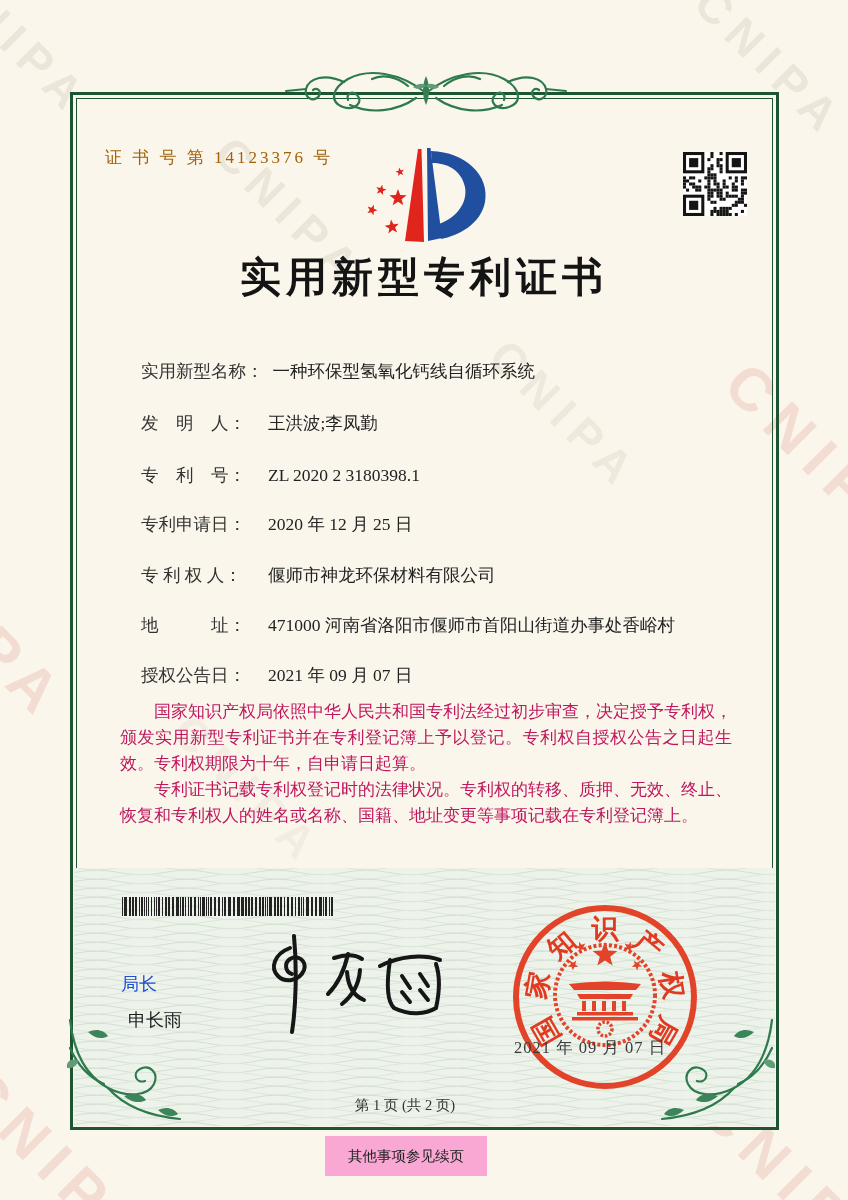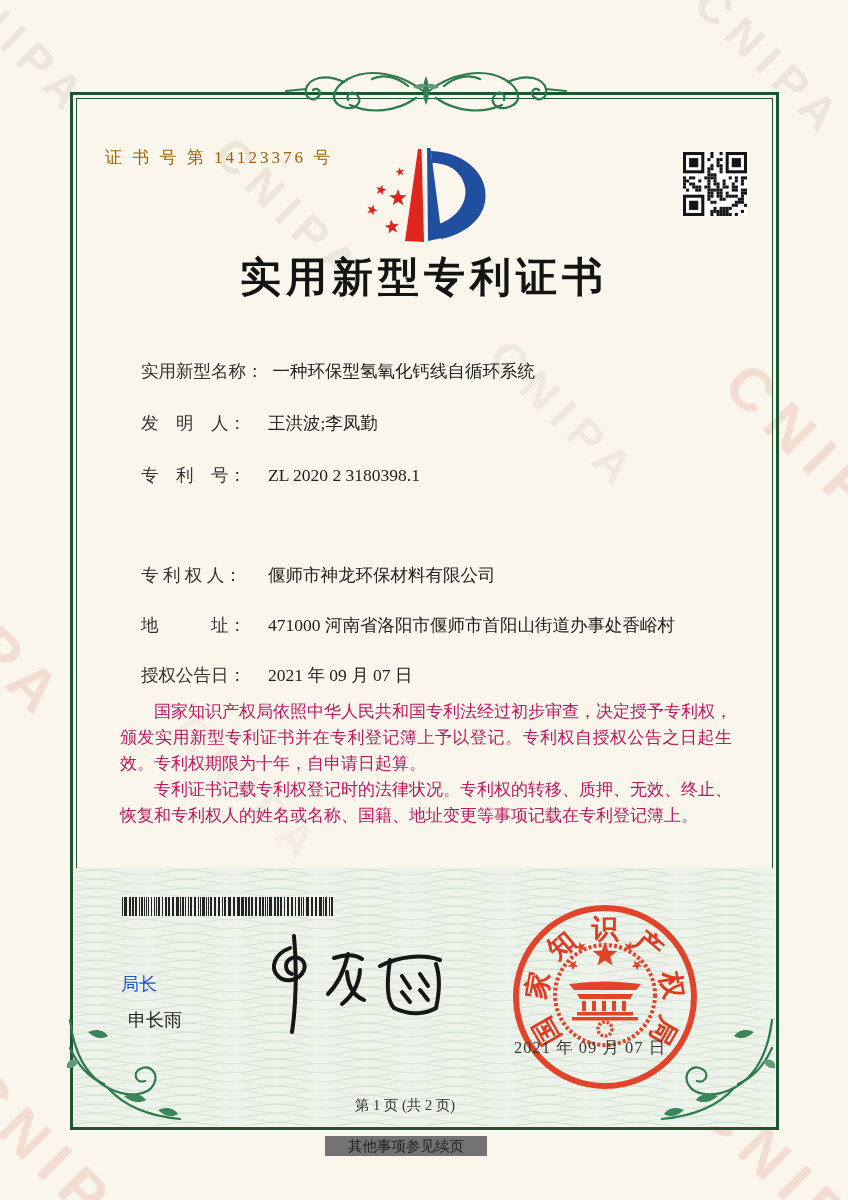--- a/index.html
+++ b/index.html
@@ -36,21 +36,21 @@
   .signer-title{position:absolute;left:121px;top:972px;font-size:18px;color:#1d4ed8;z-index:4;}
   .signer-name{position:absolute;left:128px;top:1008px;font-size:18px;color:#1d1d1d;z-index:4;}
   .signature{position:absolute;left:252px;top:928px;z-index:5;}
 
   .seal{position:absolute;left:505px;top:900px;z-index:5;}
   .seal-date{position:absolute;left:514px;top:1037px;font-size:16.5px;letter-spacing:1px;
       color:#3b3b3b;z-index:6;white-space:nowrap;}
 
   .page-info{position:absolute;left:74px;top:1096px;width:662px;text-align:center;font-size:14.5px;
       color:#333;z-index:4;}
-  .note-box{position:absolute;left:325px;top:1136px;width:162px;height:20px;background:#737373;
+  .note-box{position:absolute;left:325px;top:1136px;width:162px;height:40px;background:#f9a8d4;
       display:flex;align-items:center;justify-content:center;font-size:14.5px;color:#222;z-index:4;}
 
   .logo{position:absolute;left:354px;top:142px;z-index:4;}
   .qr{position:absolute;left:683px;top:152px;z-index:4;}
 
   .flourish-top{position:absolute;left:284px;top:56px;z-index:3;}
   .flourish-br{position:absolute;left:648px;top:1014px;z-index:3;}
   .flourish-bl{position:absolute;left:64px;top:1014px;z-index:3;}
 </style>
 </head>
@@ -288,20 +288,23 @@
 
   <div class="frow" style="top:359px;">
     <span class="lbl">实用新型名称：</span><span class="val">一种环保型氢氧化钙线自循环系统</span>
   </div>
   <div class="frow" style="top:411px;">
     <span class="lbl">发　明　人：</span><span class="val">王洪波;李凤勤</span>
   </div>
   <div class="frow" style="top:463px;">
     <span class="lbl">专　利　号：</span><span class="val">ZL 2020 2 3180398.1</span>
   </div>
+  <div class="frow" style="top:512px;">
+    <span class="lbl">专利申请日：</span><span class="val">2020 年 12 月 25 日</span>
+  </div>
   <div class="frow" style="top:563px;">
     <span class="lbl">专 利 权 人：</span><span class="val">偃师市神龙环保材料有限公司</span>
   </div>
   <div class="frow" style="top:613px;">
     <span class="lbl">地　　　址：</span><span class="val">471000 河南省洛阳市偃师市首阳山街道办事处香峪村</span>
   </div>
 
   <div class="frow" style="top:663px;">
     <span class="lbl">授权公告日：</span><span class="val">2021 年 09 月 07 日</span>
   </div>

